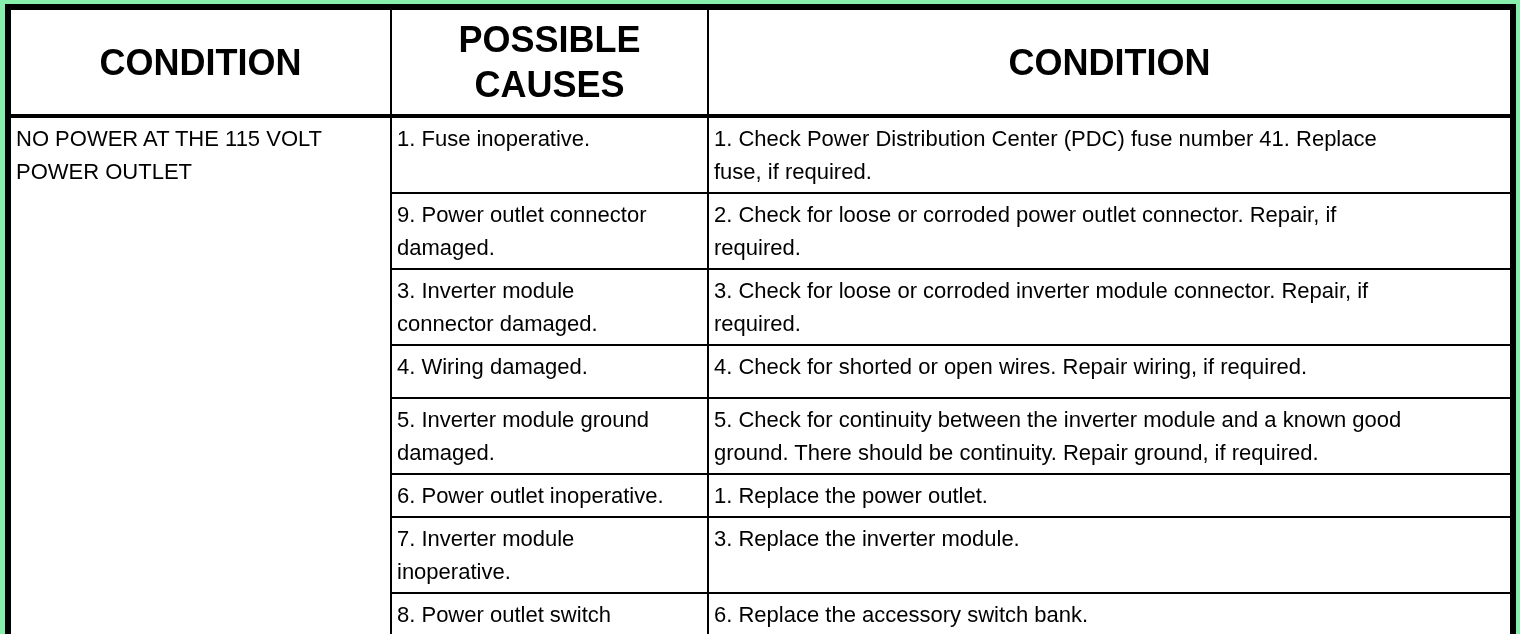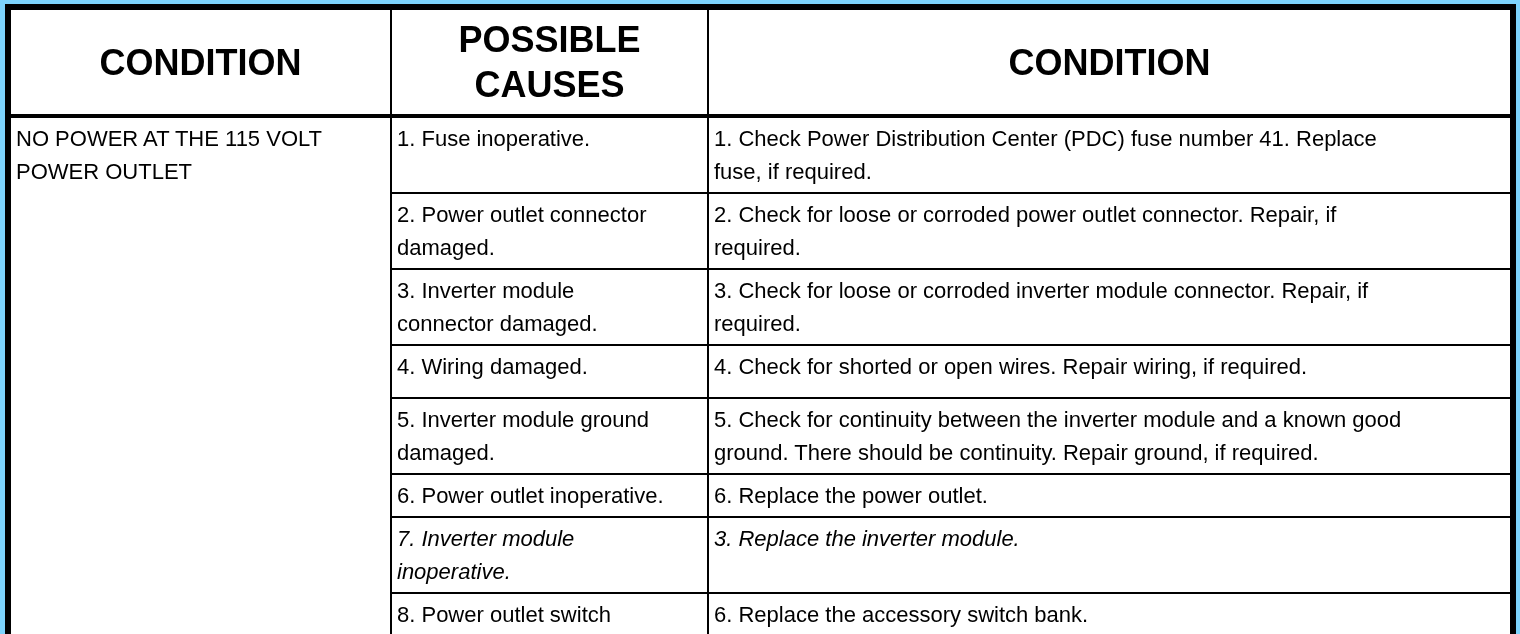--- a/index.html
+++ b/index.html
@@ -3,21 +3,21 @@
 <meta charset="utf-8">
 <style>
   html, body {
     margin: 0;
     padding: 0;
     background: #ffffff;
   }
   .page {
     width: 1520px;
     height: 634px;
-    background: #7dd3fc;
+    background: #86efac;
     box-sizing: border-box;
     padding: 4px 10px 4px 5px;
     font-family: "Liberation Sans", "DejaVu Sans", sans-serif;
     color: #000000;
   }
   table.ts {
     border-collapse: collapse;
     table-layout: fixed;
     width: 1505px;
     background: #ffffff;
@@ -61,21 +61,21 @@
   }
   td.mid {
     vertical-align: middle;
   }
   tr.r1 { height: 74px; }
   tr.r2 { height: 72px; }
   tr.r3 { height: 70px; }
   tr.r4 { height: 53px; }
   tr.r5 { height: 75px; }
   tr.r6 { height: 33px; }
-  tr.r7 { height: 69px; font-style: italic; }
+  tr.r7 { height: 69px; }
   tr.r8 { height: 73px; }
 </style>
 </head>
 <body>
 
 <div class="page">
   <table class="ts">
     <colgroup>
       <col class="c1">
         <col class="c2">
@@ -91,21 +91,21 @@
     </thead>
     <tbody>
       <tr class="r1">
         <td class="cond" rowspan="8">NO POWER AT THE 115 VOLT
 POWER OUTLET</td>
         <td>1. Fuse inoperative.</td>
         <td>1. Check Power Distribution Center (PDC) fuse number 41. Replace
 fuse, if required.</td>
       </tr>
       <tr class="r2">
-        <td>2. Power outlet connector
+        <td>9. Power outlet connector
 damaged.</td>
         <td>2. Check for loose or corroded power outlet connector. Repair, if
 required.</td>
       </tr>
       <tr class="r3">
         <td>3. Inverter module
 connector damaged.</td>
         <td>3. Check for loose or corroded inverter module connector. Repair, if
 required.</td>
       </tr>
@@ -114,21 +114,21 @@
         <td>4. Check for shorted or open wires. Repair wiring, if required.</td>
       </tr>
       <tr class="r5">
         <td>5. Inverter module ground
 damaged.</td>
         <td>5. Check for continuity between the inverter module and a known good
 ground. There should be continuity. Repair ground, if required.</td>
       </tr>
       <tr class="r6">
         <td>6. Power outlet inoperative.</td>
-        <td>6. Replace the power outlet.</td>
+        <td>1. Replace the power outlet.</td>
       </tr>
       <tr class="r7">
         <td>7. Inverter module
 inoperative.</td>
         <td>3. Replace the inverter module.</td>
       </tr>
       <tr class="r8">
         <td>8. Power outlet switch
 inoperative.</td>
         <td class="mid">6. Replace the accessory switch bank.</td>

